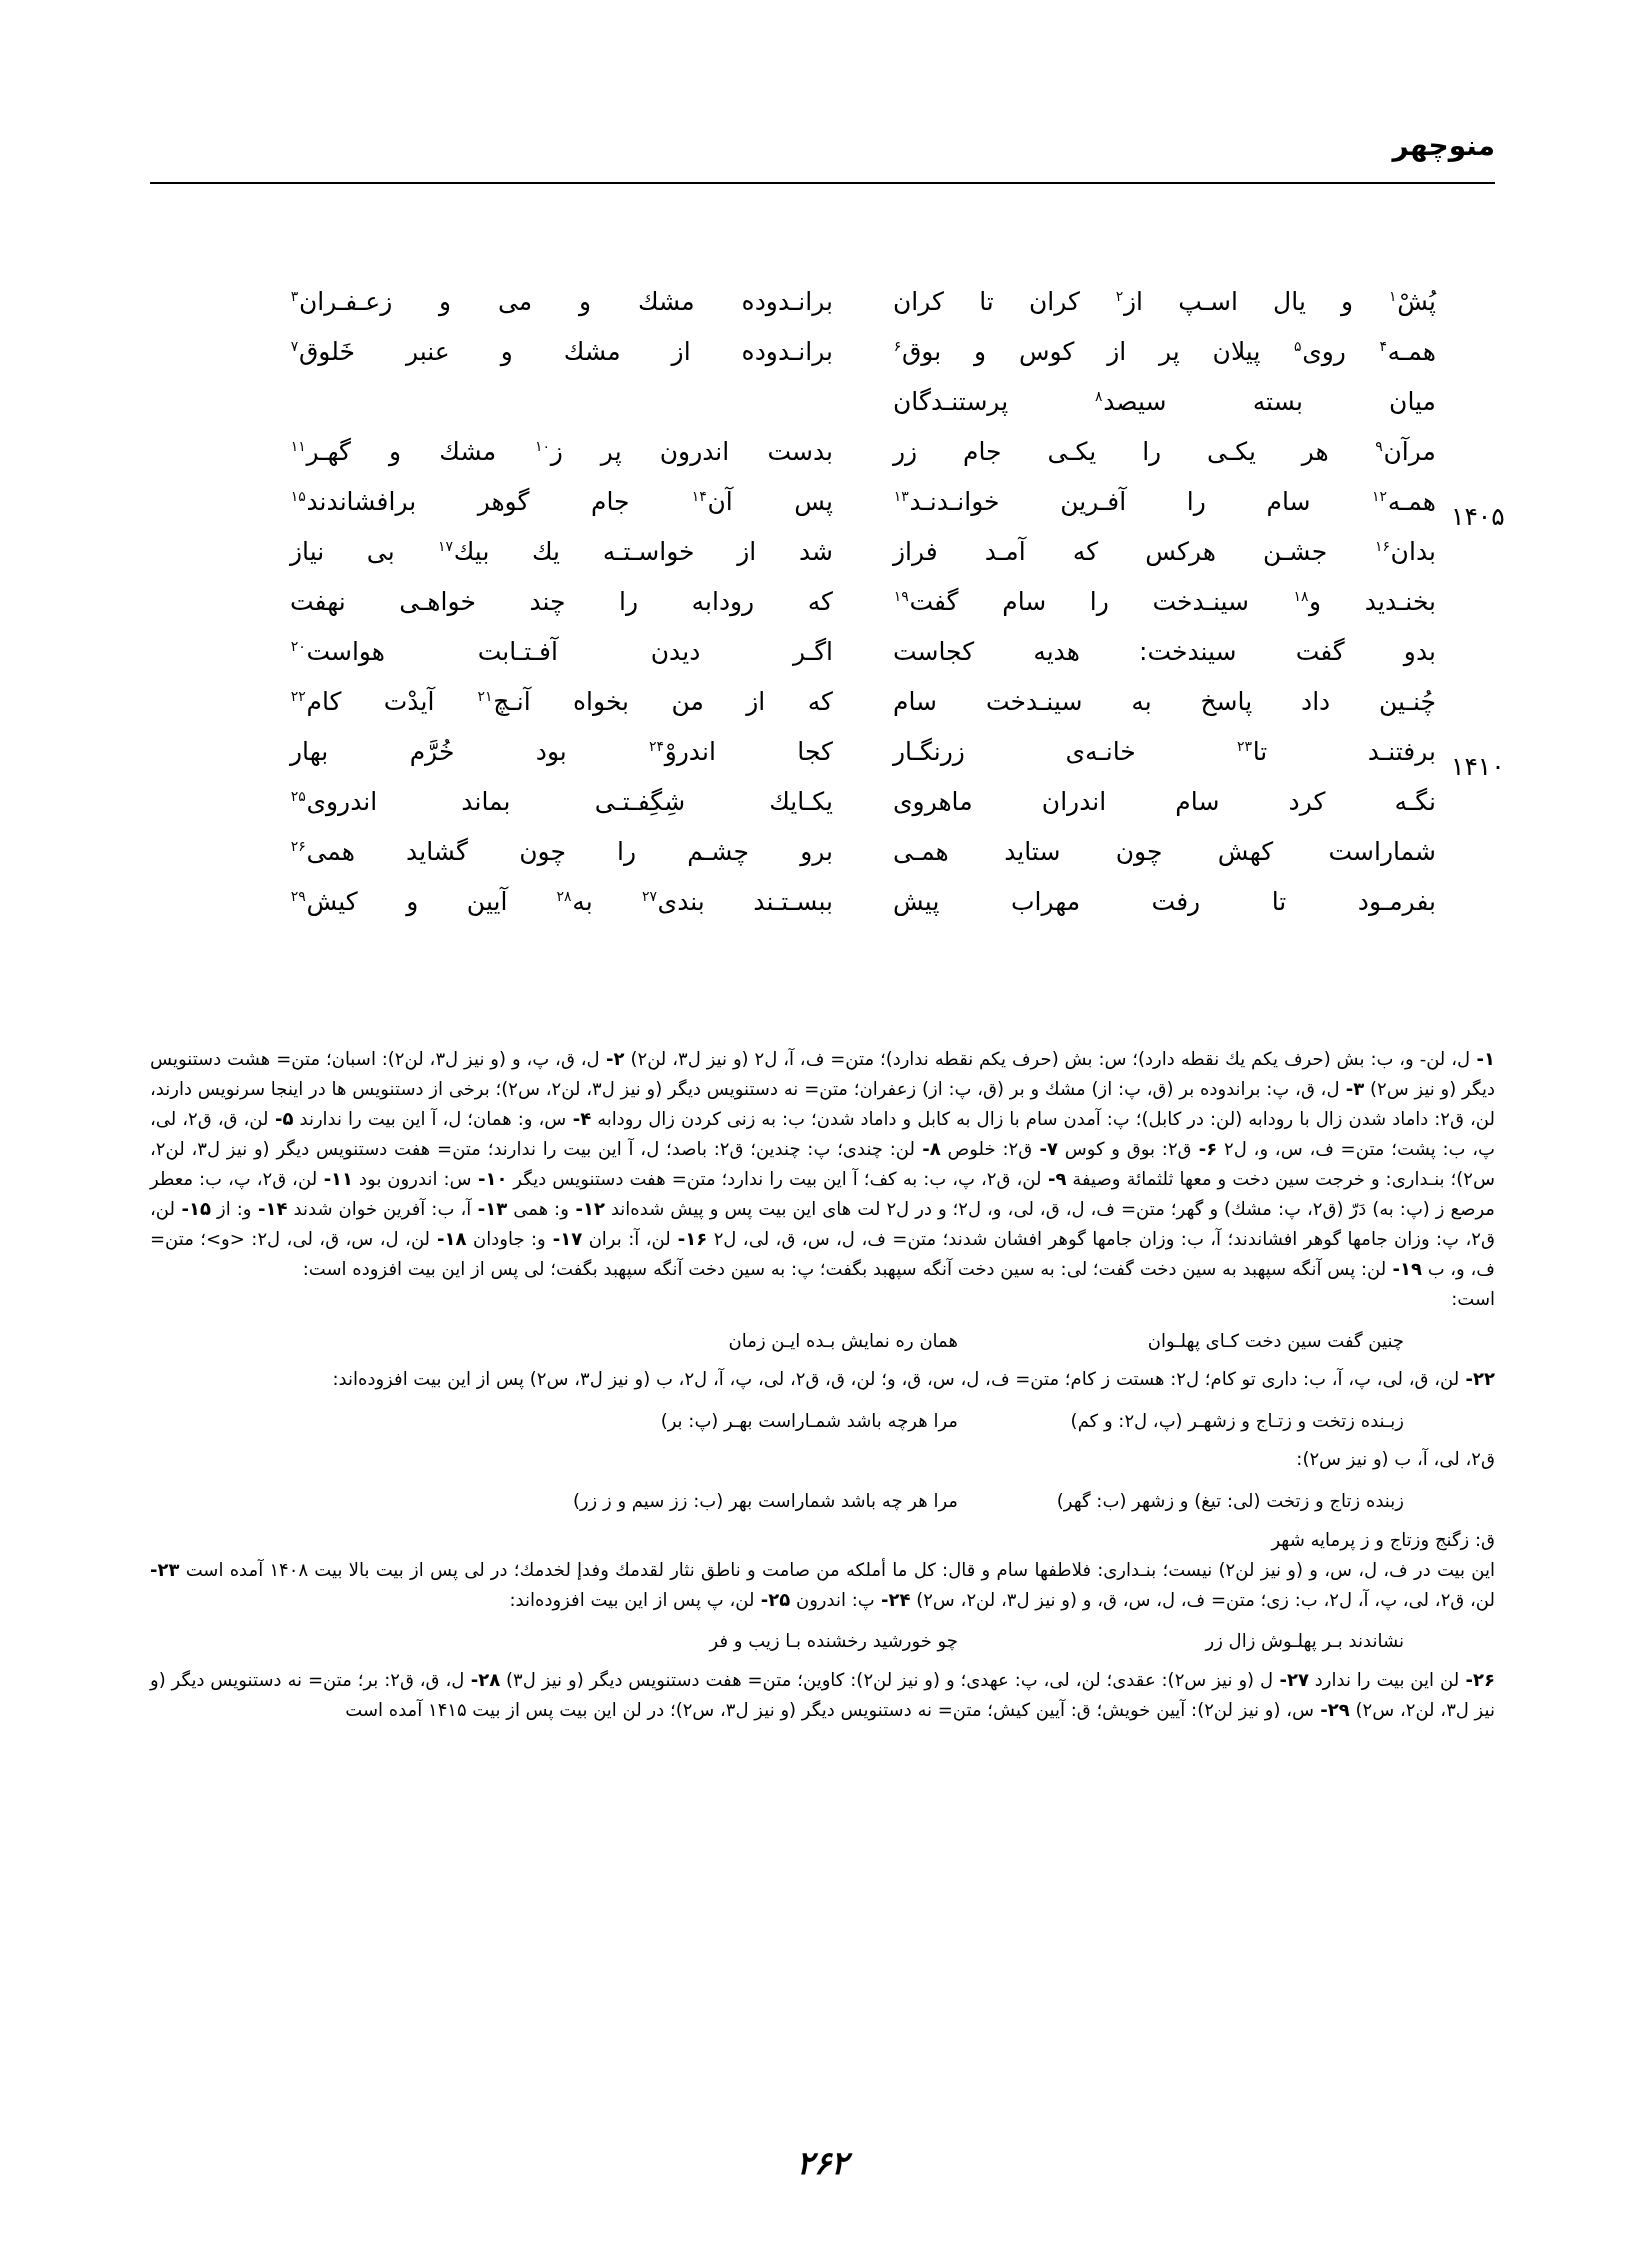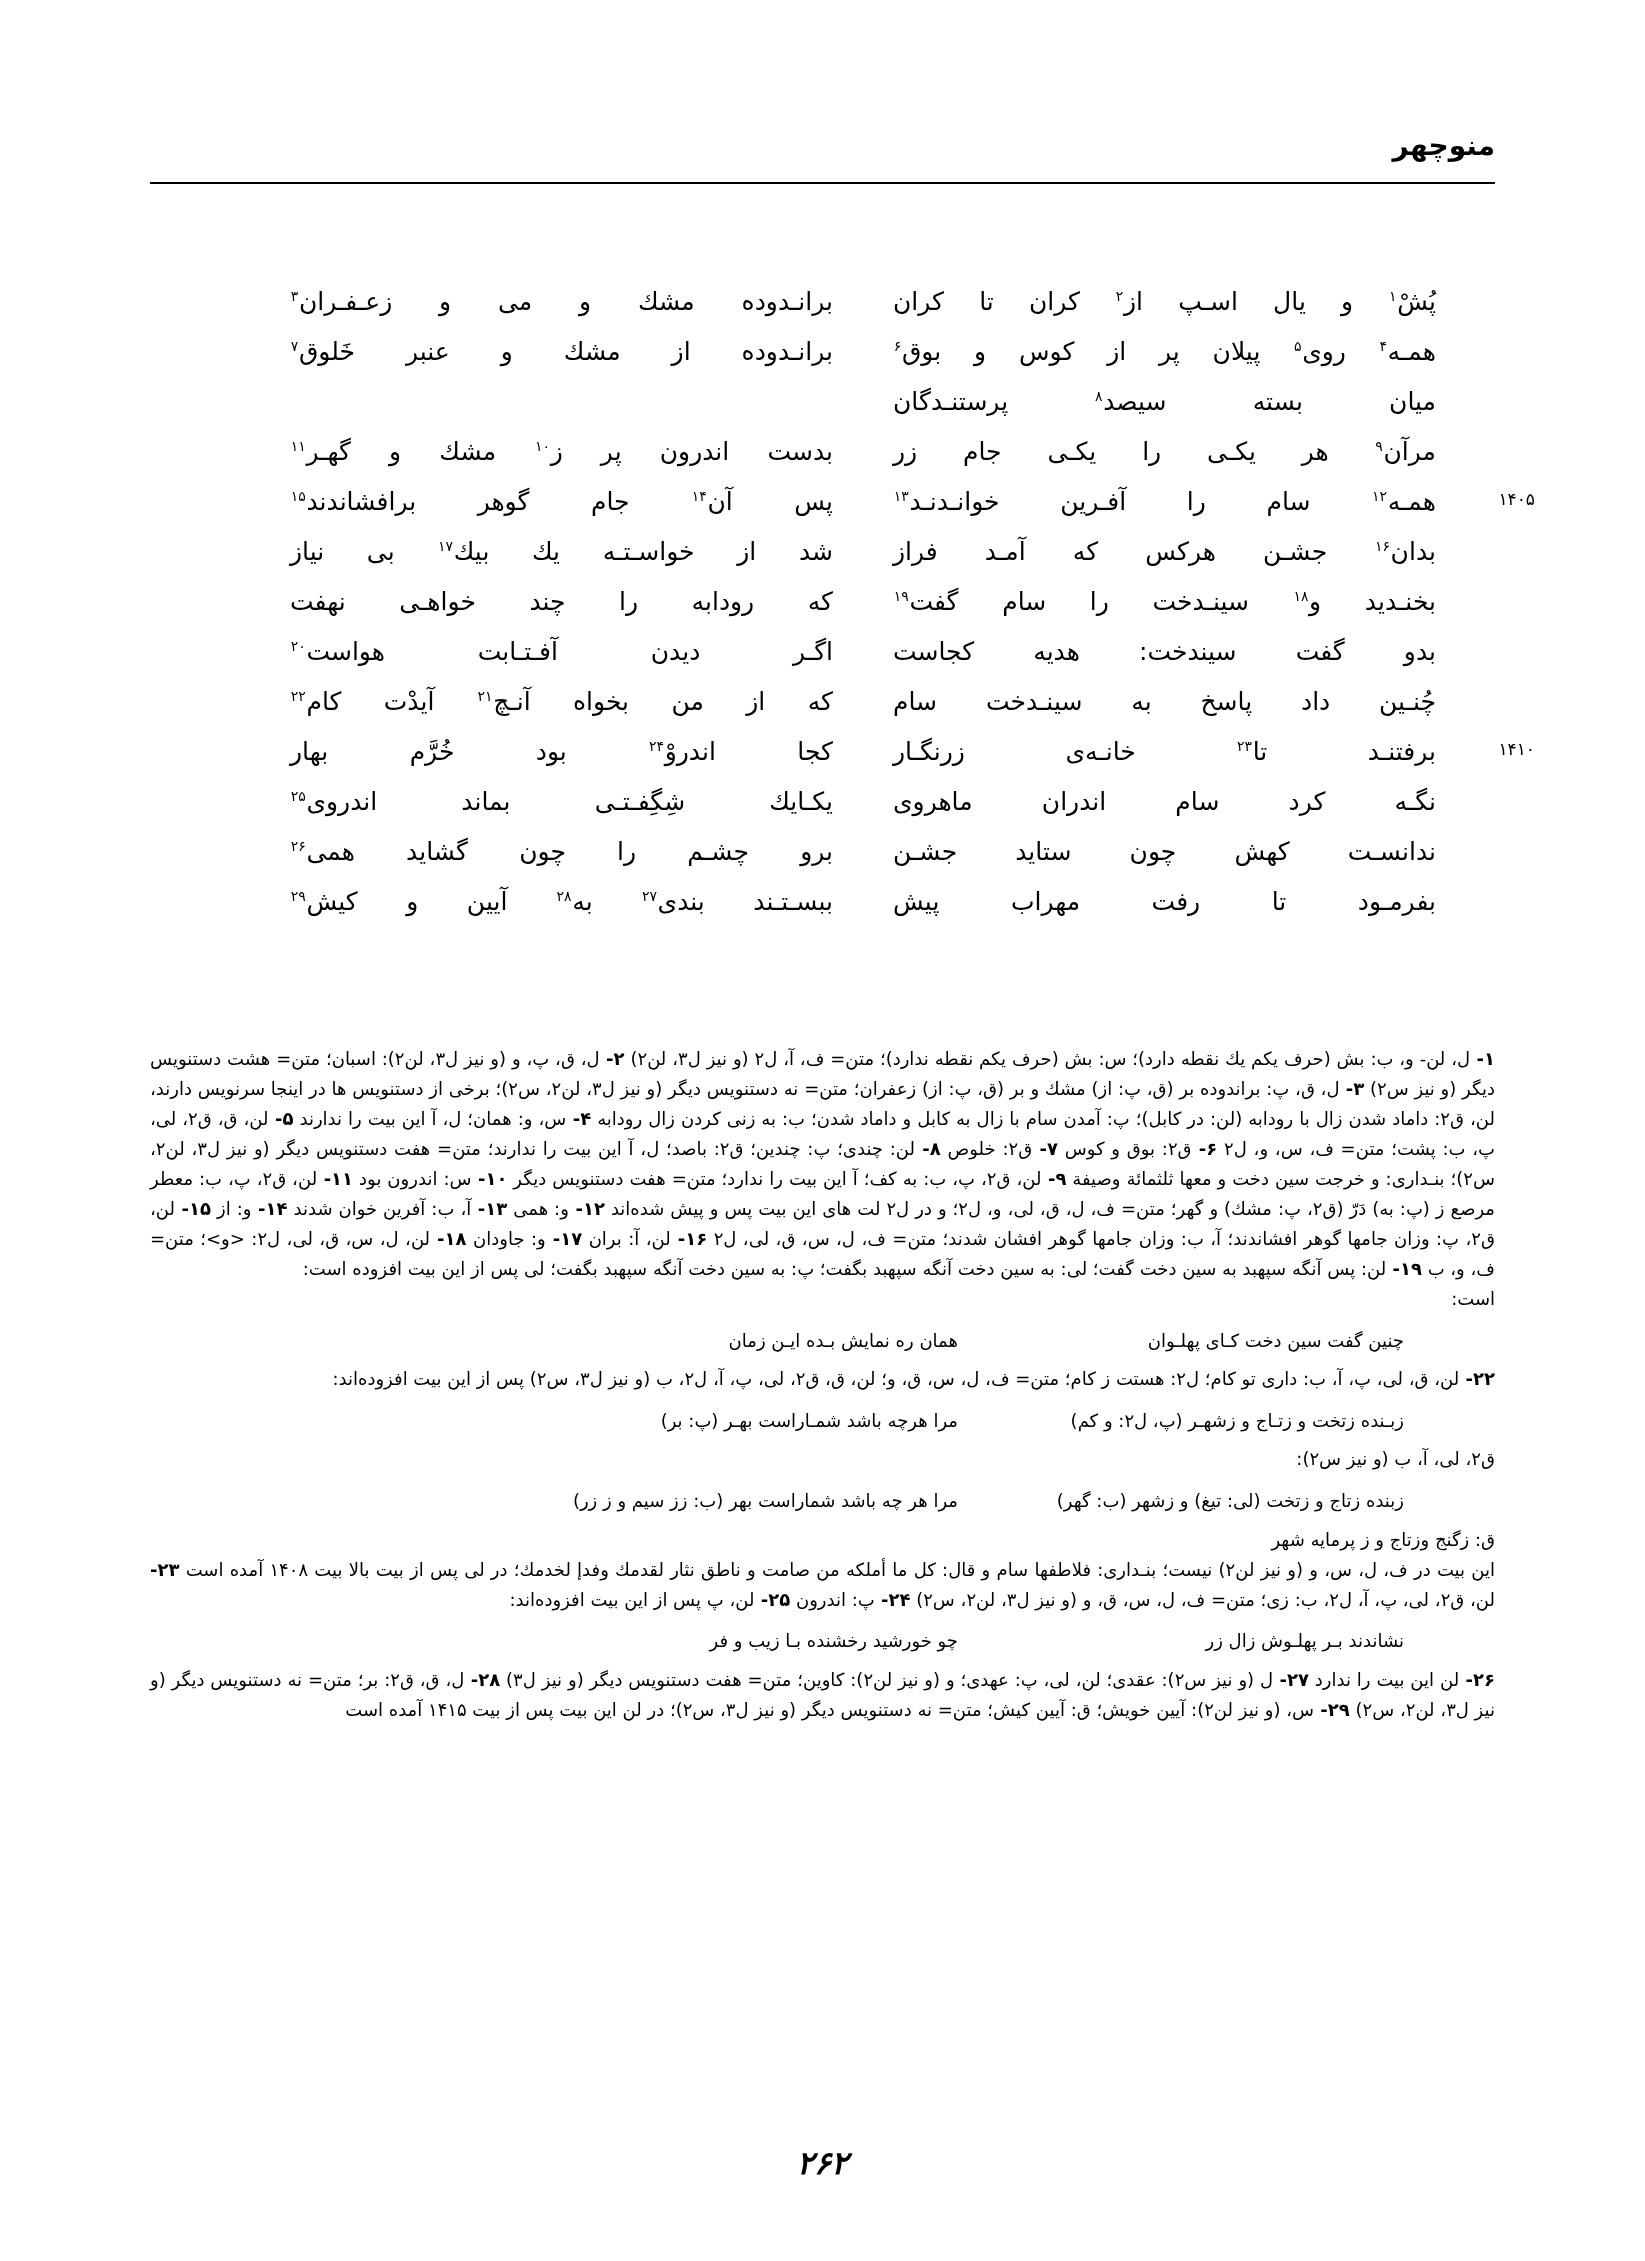--- a/index.html
+++ b/index.html
@@ -60,24 +60,24 @@
   .verse-row {
     display: flex;
     flex-direction: row;
     align-items: flex-start;
     height: 50px;
     position: relative;
   }
   .bayt-num {
     position: absolute;
     right: -99px;
-    top: 14px;
+    top: 27px;
     width: 84px;
-    text-align: right;
-    font-size: 17px;
+    text-align: left;
+    font-size: 25px;
     line-height: 1;
     white-space: nowrap;
     direction: rtl;
   }
   .hemistich {
     font-size: 25px;
     line-height: 50px;
     white-space: nowrap;
     position: relative;
     margin-left: 32px;
@@ -254,21 +254,21 @@
       <div class="verse-row">
         <div class="hemistich right">
           <span class="line">نگـه كرد سام اندران ماهروی</span>
         </div>
         <div class="hemistich left">
           <span class="line">یكـایك شِگِفـتـی بماند اندروی<sup class="fn">۲۵</sup></span>
         </div>
       </div>
       <div class="verse-row">
         <div class="hemistich right">
-          <span class="line">ندانسـت كهش چون ستاید جشـن</span>
+          <span class="line">شماراست كهش چون ستاید همـی</span>
         </div>
         <div class="hemistich left">
           <span class="line">برو چشـم را چون گشاید همی<sup class="fn">۲۶</sup></span>
         </div>
       </div>
       <div class="verse-row">
         <div class="hemistich right">
           <span class="line">بفرمـود تا رفت مهراب پیش</span>
         </div>
         <div class="hemistich left">

